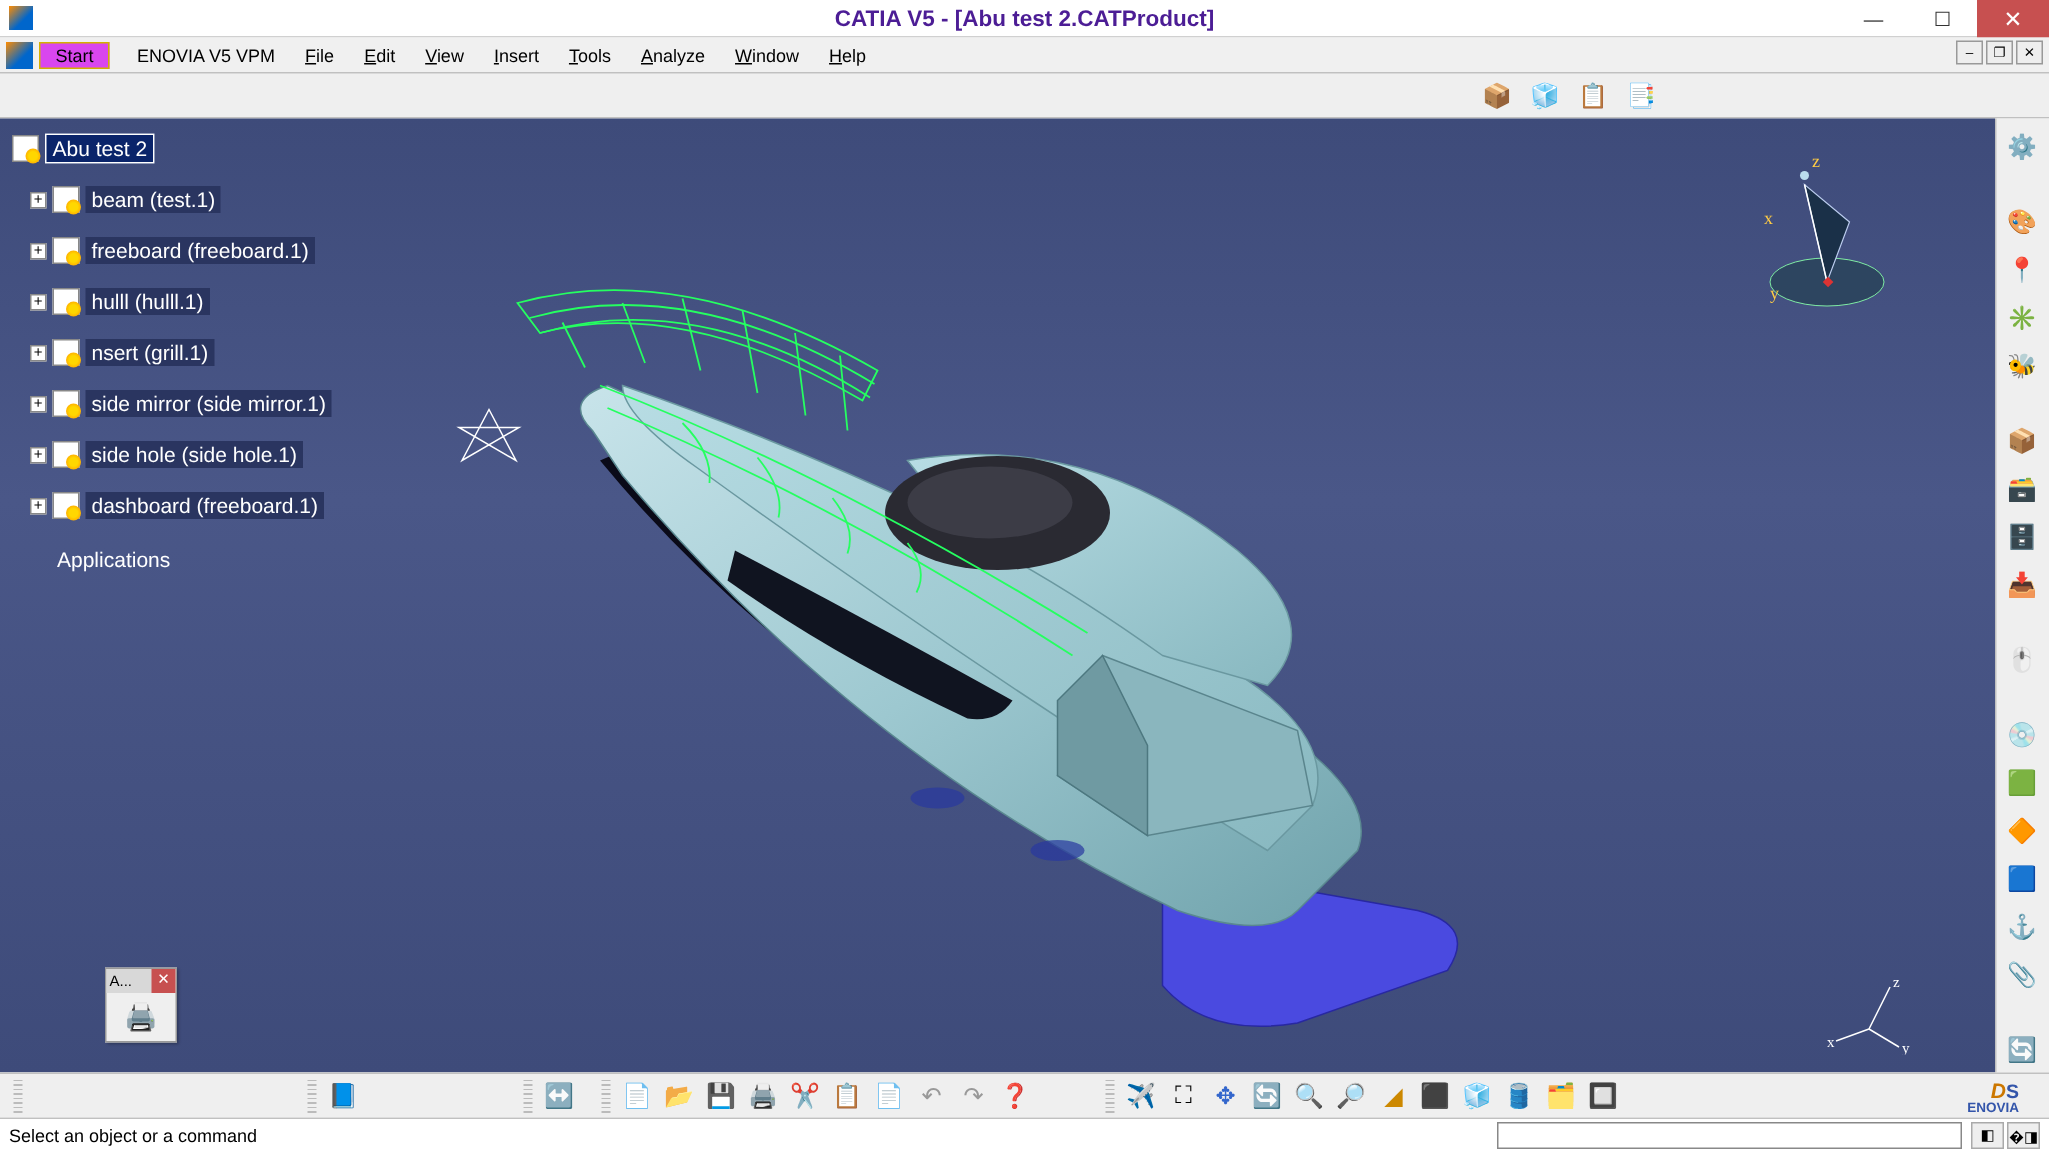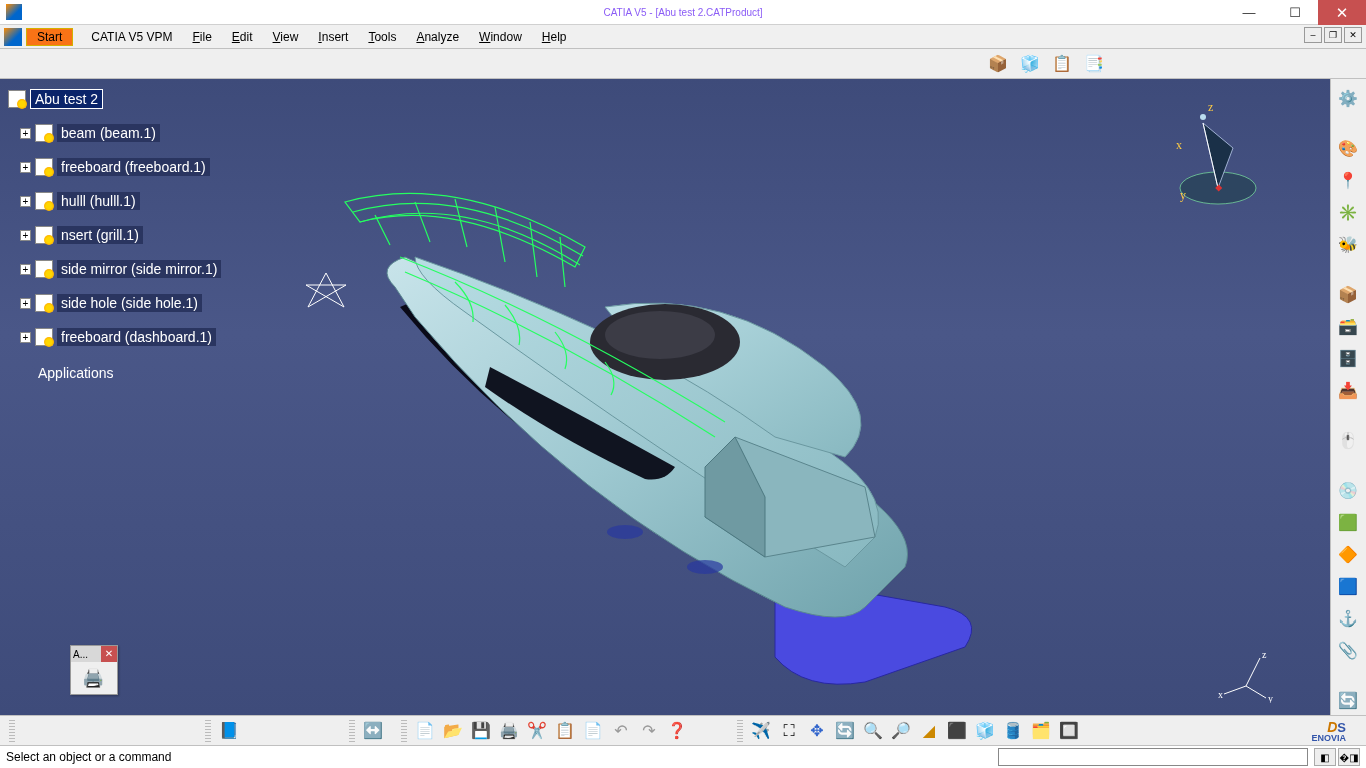--- a/index.html
+++ b/index.html
@@ -1,29 +1,29 @@
 <!DOCTYPE html>
 <html><head>
 <meta charset="utf-8">
 <style>
 * { margin:0; padding:0; box-sizing:border-box; font-family:"Segoe UI",Tahoma,sans-serif; }
 body { width:1366px; height:768px; overflow:hidden; background:#fff; position:relative; }
 
 
 .titlebar { height:25px; background:#fff; border-bottom:1px solid #d0d0d0; display:flex; align-items:center; position:relative; }
 .titlebar .icon-app { width:16px; height:16px; margin:0 6px; background:linear-gradient(135deg,#ff8c00,#0066cc 60%); }
-.titlebar .title { position:absolute; left:50%; transform:translateX(-50%); font-size:10px; color:#8b5cf6; }
+.titlebar .title { position:absolute; left:50%; transform:translateX(-50%); font-size:15px; color:#4c1d95;font-weight:bold; }
 .titlebar .win-btns { position:absolute; right:0; top:0; display:flex; }
 .titlebar .win-btn { width:46px; height:25px; display:flex; align-items:center; justify-content:center; font-size:13px; color:#333; }
 .titlebar .win-btn.close { background:#c75050; color:#fff; width:48px; font-size:15px; }
 
 
 .menubar { height:24px; background:#f0f0f0; display:flex; align-items:center; padding:0 4px; border-bottom:1px solid #c0c0c0; position:relative; }
 .menubar .app-icon { width:18px; height:18px; background:linear-gradient(135deg,#ff8c00,#0066cc 60%); margin-right:4px; }
-.menubar .start-btn { background:#f97316; border:1px solid #d4b000; padding:1px 10px; font-size:12px; margin-right:8px; }
+.menubar .start-btn { background:#d946ef; border:1px solid #d4b000; padding:1px 10px; font-size:12px; margin-right:8px; }
 .menubar .menu-item { font-size:12px; padding:2px 10px; cursor:default; }
 .menubar .menu-item u { text-decoration:underline; }
 .menubar .mdi-btns { position:absolute; right:4px; top:2px; display:flex; gap:2px; }
 .menubar .mdi-btn { width:18px; height:16px; border:1px solid #999; background:#eee; font-size:9px; display:flex; align-items:center; justify-content:center; }
 
 
 .toolbar2 { height:30px; background:#efefef; border-bottom:1px solid #c0c0c0; display:flex; align-items:center; justify-content:flex-end; padding-right:260px; gap:8px; }
 .tb-icon { width:24px; height:24px; display:flex; align-items:center; justify-content:center; font-size:16px; }
 
 
@@ -86,21 +86,21 @@
   <div class="win-btns">
     <div class="win-btn">—</div>
     <div class="win-btn">☐</div>
     <div class="win-btn close">✕</div>
   </div>
 </div>
 
 <div class="menubar">
   <div class="app-icon"></div>
   <div class="start-btn">Start</div>
-  <div class="menu-item"><span>CATIA V5 VPM</span></div>
+  <div class="menu-item"><span>ENOVIA V5 VPM</span></div>
   <div class="menu-item"><u>F</u>ile</div>
   <div class="menu-item"><u>E</u>dit</div>
   <div class="menu-item"><u>V</u>iew</div>
   <div class="menu-item"><u>I</u>nsert</div>
   <div class="menu-item"><u>T</u>ools</div>
   <div class="menu-item"><u>A</u>nalyze</div>
   <div class="menu-item"><u>W</u>indow</div>
   <div class="menu-item"><u>H</u>elp</div>
   <div class="mdi-btns">
     <div class="mdi-btn">–</div>
@@ -120,21 +120,21 @@
   <div class="viewport">
 
     <div class="tree">
       <div class="tree-row">
         <span class="tree-icon doc-icon"></span>
         <span class="tree-label selected">Abu test 2</span>
       </div>
       <div class="tree-row child">
         <span class="tree-plus">+</span>
         <span class="tree-icon doc-icon"></span>
-        <span class="tree-label">beam (beam.1)</span>
+        <span class="tree-label">beam (test.1)</span>
       </div>
       <div class="tree-row child">
         <span class="tree-plus">+</span>
         <span class="tree-icon doc-icon"></span>
         <span class="tree-label">freeboard (freeboard.1)</span>
       </div>
       <div class="tree-row child">
         <span class="tree-plus">+</span>
         <span class="tree-icon doc-icon"></span>
         <span class="tree-label">hulll (hulll.1)</span>
@@ -150,21 +150,21 @@
         <span class="tree-label">side mirror (side mirror.1)</span>
       </div>
       <div class="tree-row child">
         <span class="tree-plus">+</span>
         <span class="tree-icon doc-icon"></span>
         <span class="tree-label">side hole (side hole.1)</span>
       </div>
       <div class="tree-row child">
         <span class="tree-plus">+</span>
         <span class="tree-icon doc-icon"></span>
-        <span class="tree-label">freeboard (dashboard.1)</span>
+        <span class="tree-label">dashboard (freeboard.1)</span>
       </div>
       <div class="tree-row last">
         <span>Applications</span>
       </div>
     </div>
 
     <svg class="star-marker" width="56" height="56">
       <g stroke="#fff" stroke-width="1" fill="none">
         <polygon points="28,4 46,38 8,16 48,16 10,38"></polygon>
       </g>

